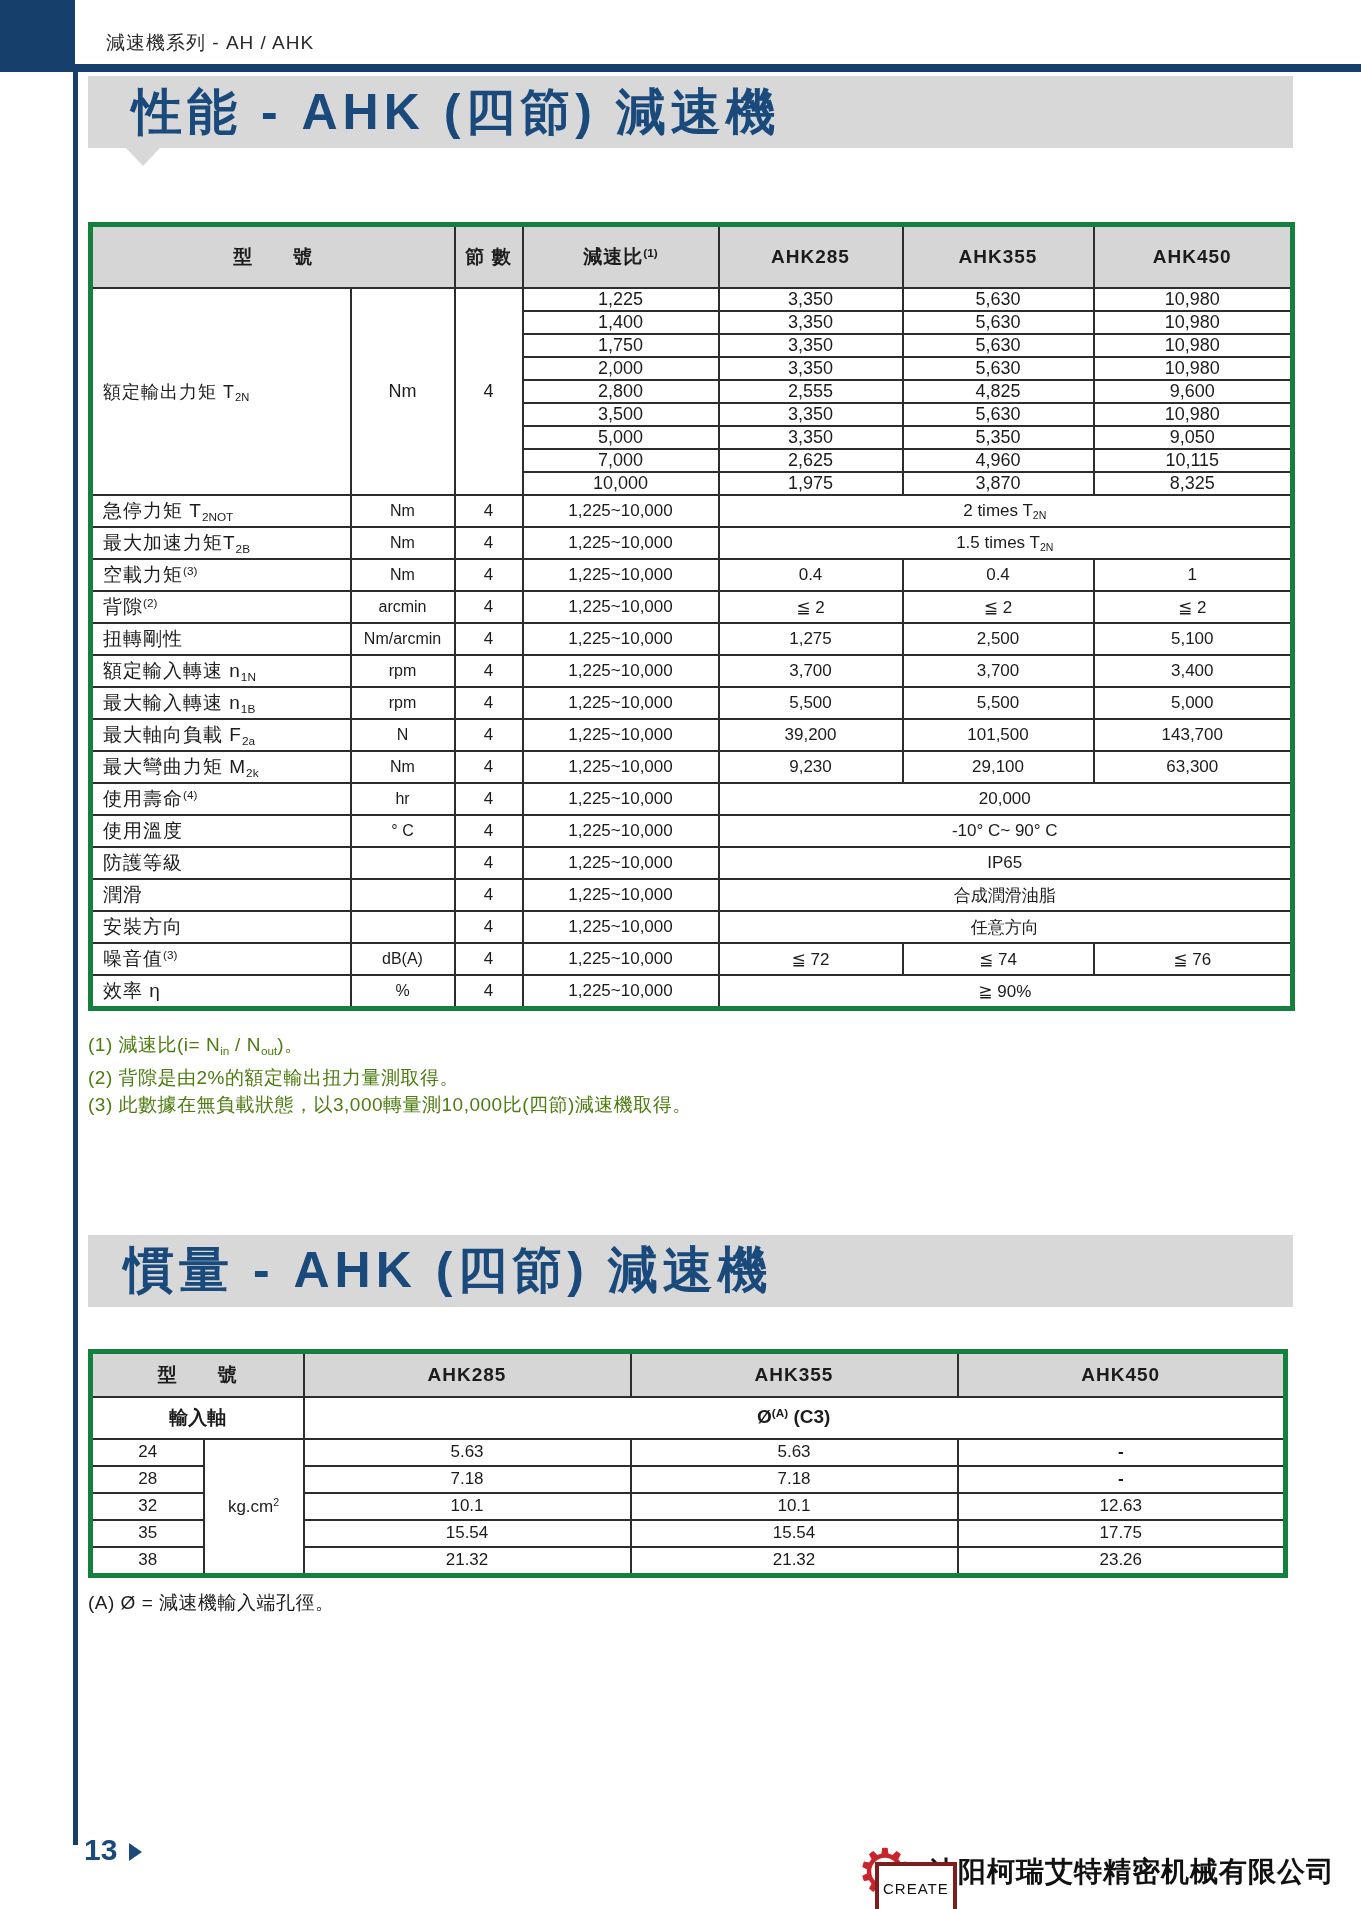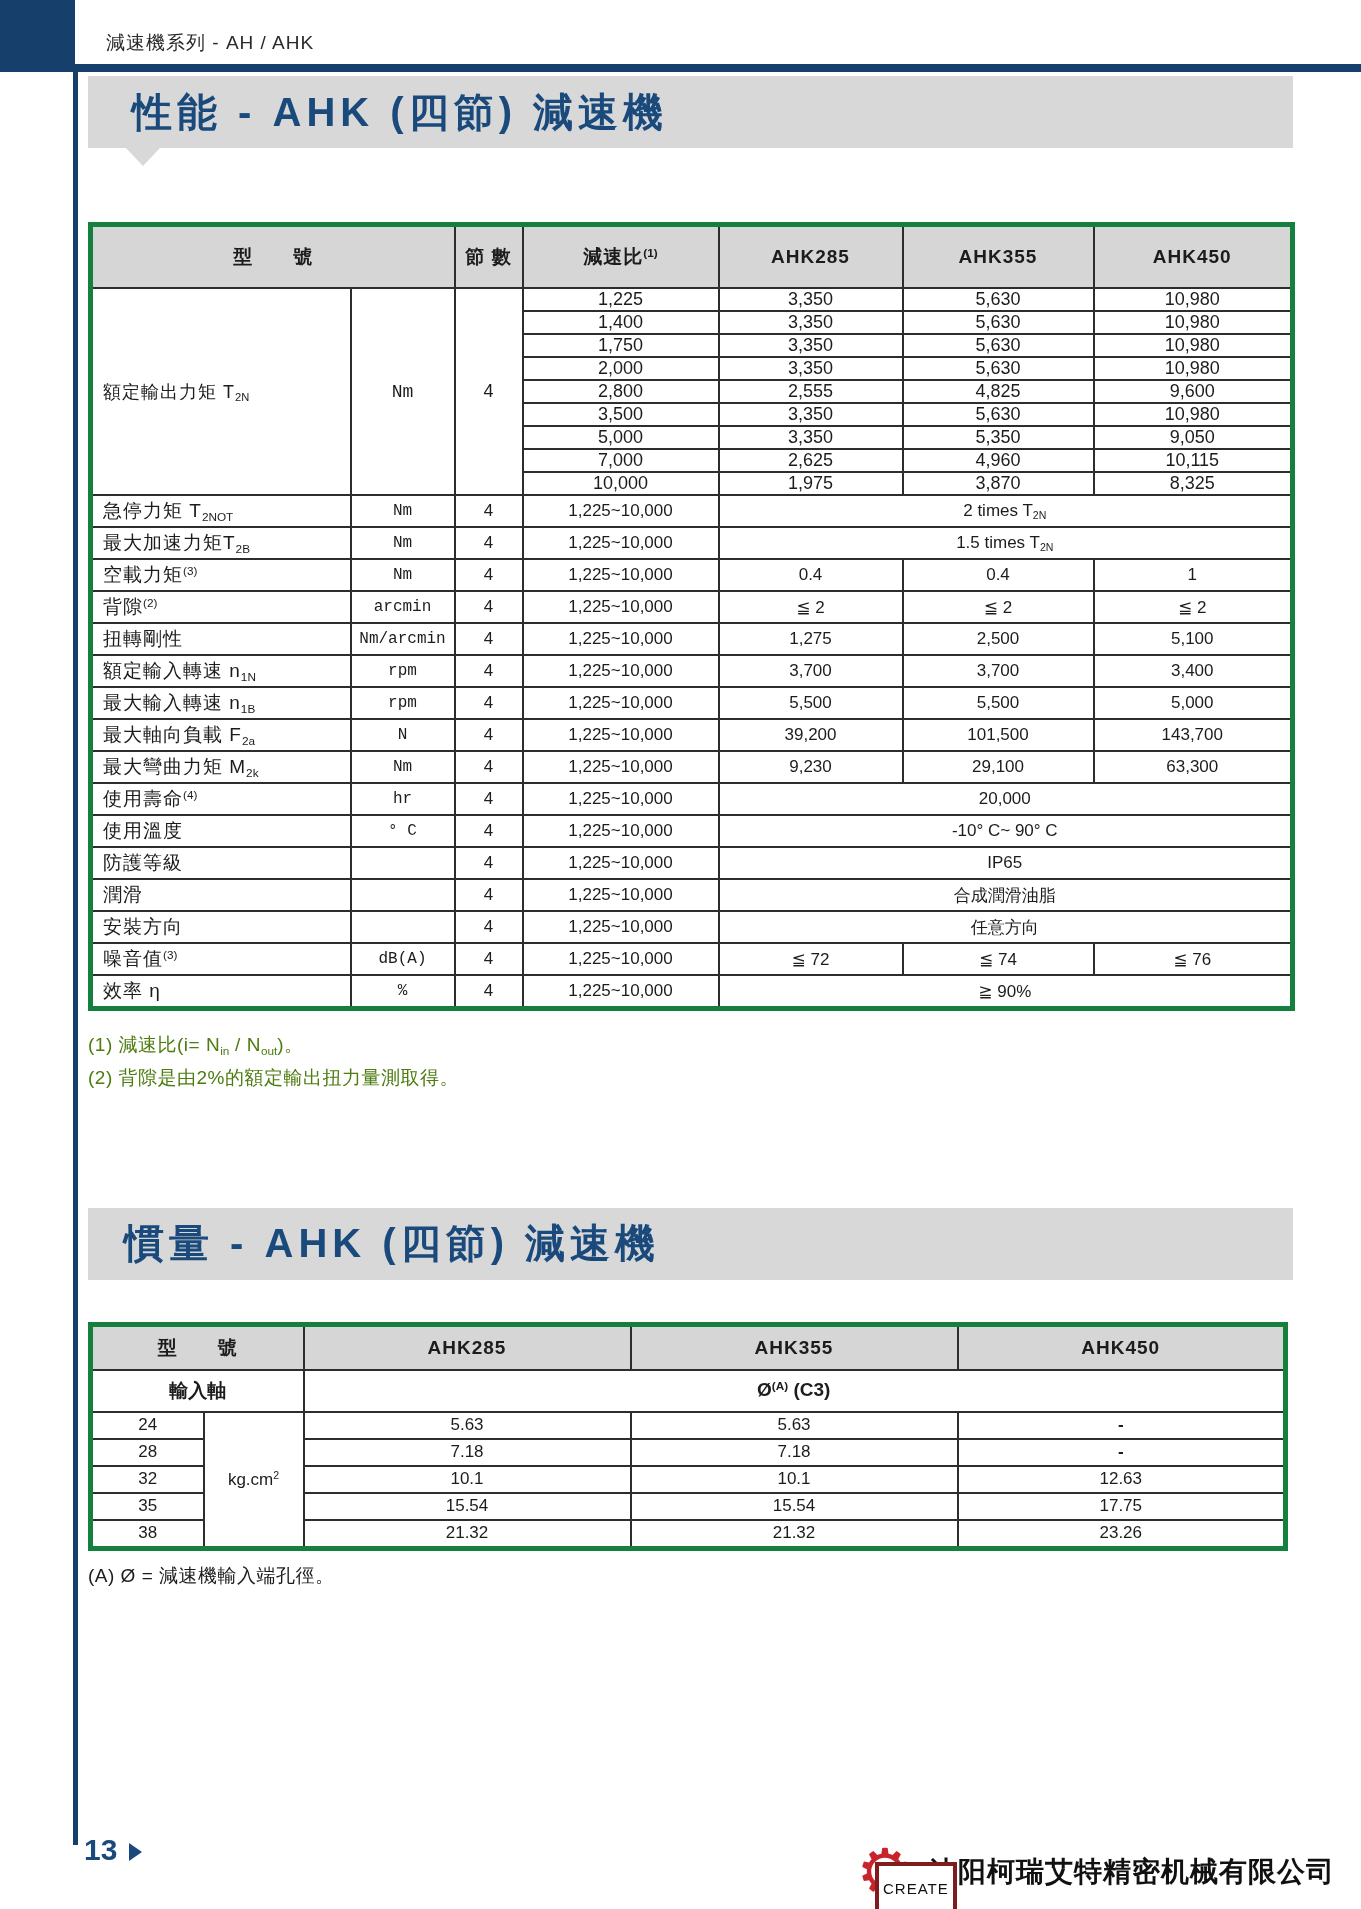--- a/index.html
+++ b/index.html
@@ -10,36 +10,36 @@
   }
   
   .corner-block{position:absolute;left:0;top:0;width:75px;height:72px;background:#16406b;}
   .top-rule{position:absolute;left:60px;right:0;top:64px;height:8px;background:#16406b;}
   .series-label{position:absolute;left:106px;top:30px;font-size:19px;color:#2a2a2a;letter-spacing:1px;}
   .left-rule{position:absolute;left:73px;top:72px;width:5px;height:1773px;background:#16406b;}
 
   .content{position:absolute;left:88px;top:76px;width:1205px;}
 
   .banner{position:relative;height:72px;background:#d8d8d8;display:flex;align-items:center;}
-  .banner .title{font-size:40px;font-weight:bold;color:#1a4a7c;letter-spacing:5px;padding-left:44px;}
+  .banner .title{font-size:50px;font-weight:bold;color:#1a4a7c;letter-spacing:5px;padding-left:44px;}
   .banner .notch{position:absolute;left:38px;top:72px;width:0;height:0;
     border-left:17px solid transparent;border-right:17px solid transparent;border-top:18px solid #d8d8d8;}
 
   table{border-collapse:collapse;table-layout:fixed;border:5px solid #15803d;}
   td,th{border:2px solid #2d2d2d;text-align:center;vertical-align:middle;
     font-size:17px;padding:0 2px;overflow:hidden;white-space:nowrap;}
   sub{font-size:0.62em;vertical-align:-0.3em;letter-spacing:0;}
   sup{font-size:0.62em;vertical-align:0.55em;letter-spacing:0;}
 
   .perf{width:1202px;margin-top:74px;}
   .perf thead th{background:#d6d6d6;height:60px;font-size:19px;font-weight:bold;letter-spacing:1px;}
   .perf .sub-row td{height:21px;font-size:18px;}
   .perf .main-row td{height:30px;}
   .perf .lbl{text-align:left;padding-left:10px;font-size:19px;letter-spacing:1px;}
-  .perf .unit{font-size:16px;font-family:Liberation Mono, monospace;}
+  .perf .unit{font-size:16px;}
 
   .footnotes{margin-top:20px;font-size:19px;line-height:27px;color:#4d7c0f;}
   .footnotes div{letter-spacing:0.5px;}
 
   .banner2{margin-top:117px;}
   .banner2 .title{padding-left:36px;}
 
   .inertia{width:1195px;margin-top:42px;}
   .inertia thead th{background:#d6d6d6;height:42px;font-size:19px;font-weight:bold;letter-spacing:1px;}
   .inertia .input-row td{height:40px;font-size:19px;font-weight:bold;}
@@ -280,20 +280,21 @@
           <td>4</td>
           <td>1,225~10,000</td>
           <td colspan="3">≧ 90%</td>
         </tr>
       </tbody>
   </table>
 
   <div class="footnotes" id="perf-footnotes">
       <div>(1) 減速比(i= N<sub>in</sub> / N<sub>out</sub>)。</div>
       <div>(2) 背隙是由2%的額定輸出扭力量測取得。</div>
+      <div>(3) 此數據在無負載狀態，以3,000轉量測10,000比(四節)減速機取得。</div>
     </div>
 
   <div class="banner banner2">
     <span class="title">慣量 - AHK (四節) 減速機</span>
   </div>
 
   <table class="inertia" id="inertia-table">
     <colgroup>
       <col style="width:113px">
         <col style="width:100px">

